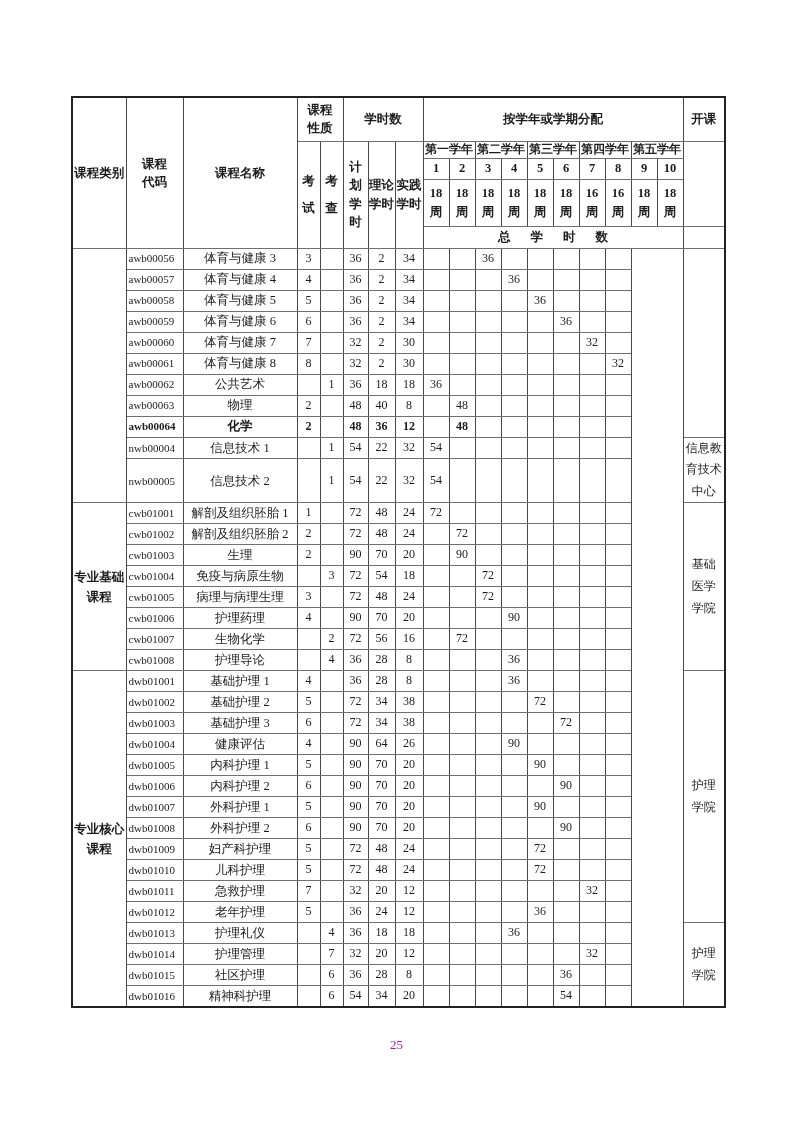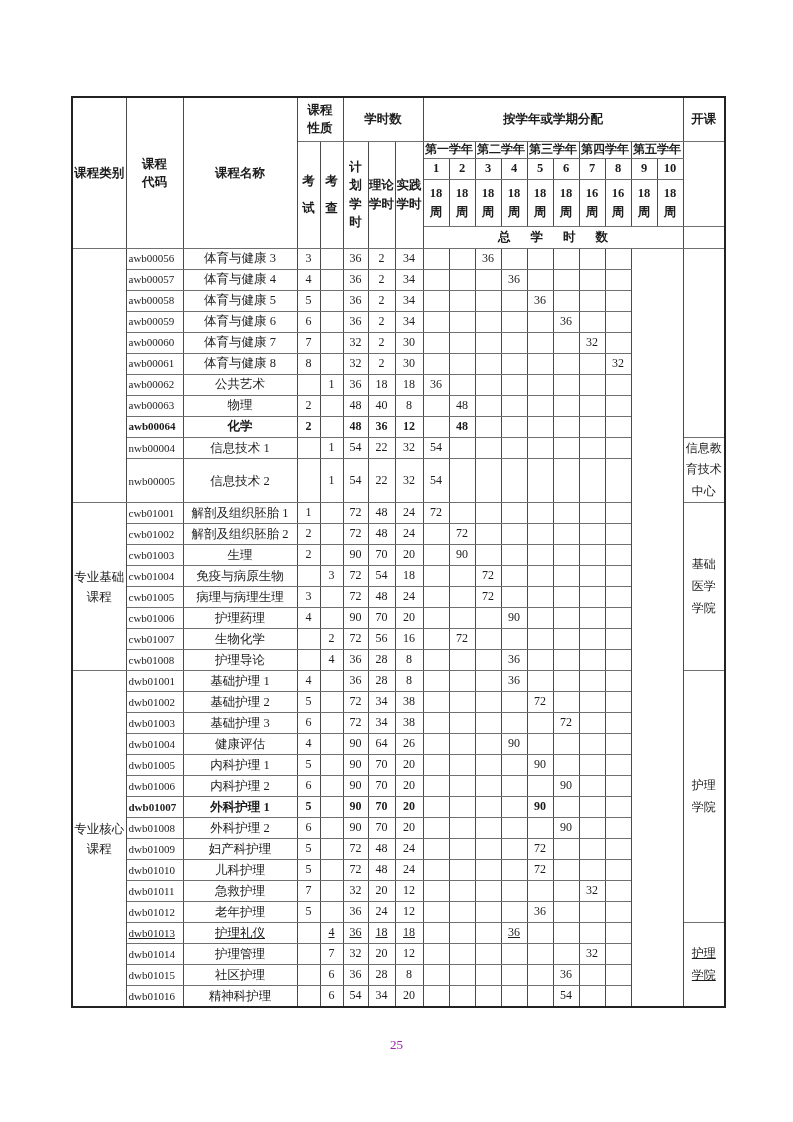--- a/index.html
+++ b/index.html
@@ -19,21 +19,21 @@
     text-align:center;vertical-align:middle;
     font-size:12px;line-height:1.3;
     white-space:pre-line;overflow:hidden;
   }
   td.hdr{font-weight:bold;font-size:12.5px;}
   td.vtall{line-height:2.1;}
   td.two-line{line-height:1.45;}
   td.total{letter-spacing:1.6em;padding-left:1.6em;margin-top:37px;}
   td.code-cell{font-size:11px;text-align:left;padding-left:2px;font-family:"Liberation Serif","DejaVu Serif",serif;}
   td.name-cell{font-size:12.5px;}
-  td.cat-cell{font-size:12.5px;line-height:1.6;}
+  td.cat-cell{font-size:12.5px;line-height:1.6;font-weight:bold;}
   td.off-cell{font-size:12px;line-height:1.8;}
   .page-number{
     position:absolute;left:0;top:1037px;width:100%;
     text-align:center;font-size:13px;color:#a21caf;
   }
 </style>
 </head>
 <body>
 
 <div class="sheet">
@@ -563,21 +563,21 @@
           <td>20</td>
           <td></td>
           <td></td>
           <td></td>
           <td></td>
           <td></td>
           <td>90</td>
           <td></td>
           <td></td>
         </tr>
-        <tr style="height: 21px; font-weight: bold;">
+        <tr style="height: 21px;">
           <td class="code-cell">dwb01007</td>
           <td class="name-cell">外科护理 1</td>
           <td>5</td>
           <td></td>
           <td>90</td>
           <td>70</td>
           <td>20</td>
           <td></td>
           <td></td>
           <td></td>
@@ -665,21 +665,21 @@
           <td>12</td>
           <td></td>
           <td></td>
           <td></td>
           <td></td>
           <td>36</td>
           <td></td>
           <td></td>
           <td></td>
         </tr>
-        <tr style="height: 21px; text-decoration: underline;">
+        <tr style="height: 21px;">
           <td class="code-cell">dwb01013</td>
           <td class="name-cell">护理礼仪</td>
           <td></td>
           <td>4</td>
           <td>36</td>
           <td>18</td>
           <td>18</td>
           <td></td>
           <td></td>
           <td></td>

